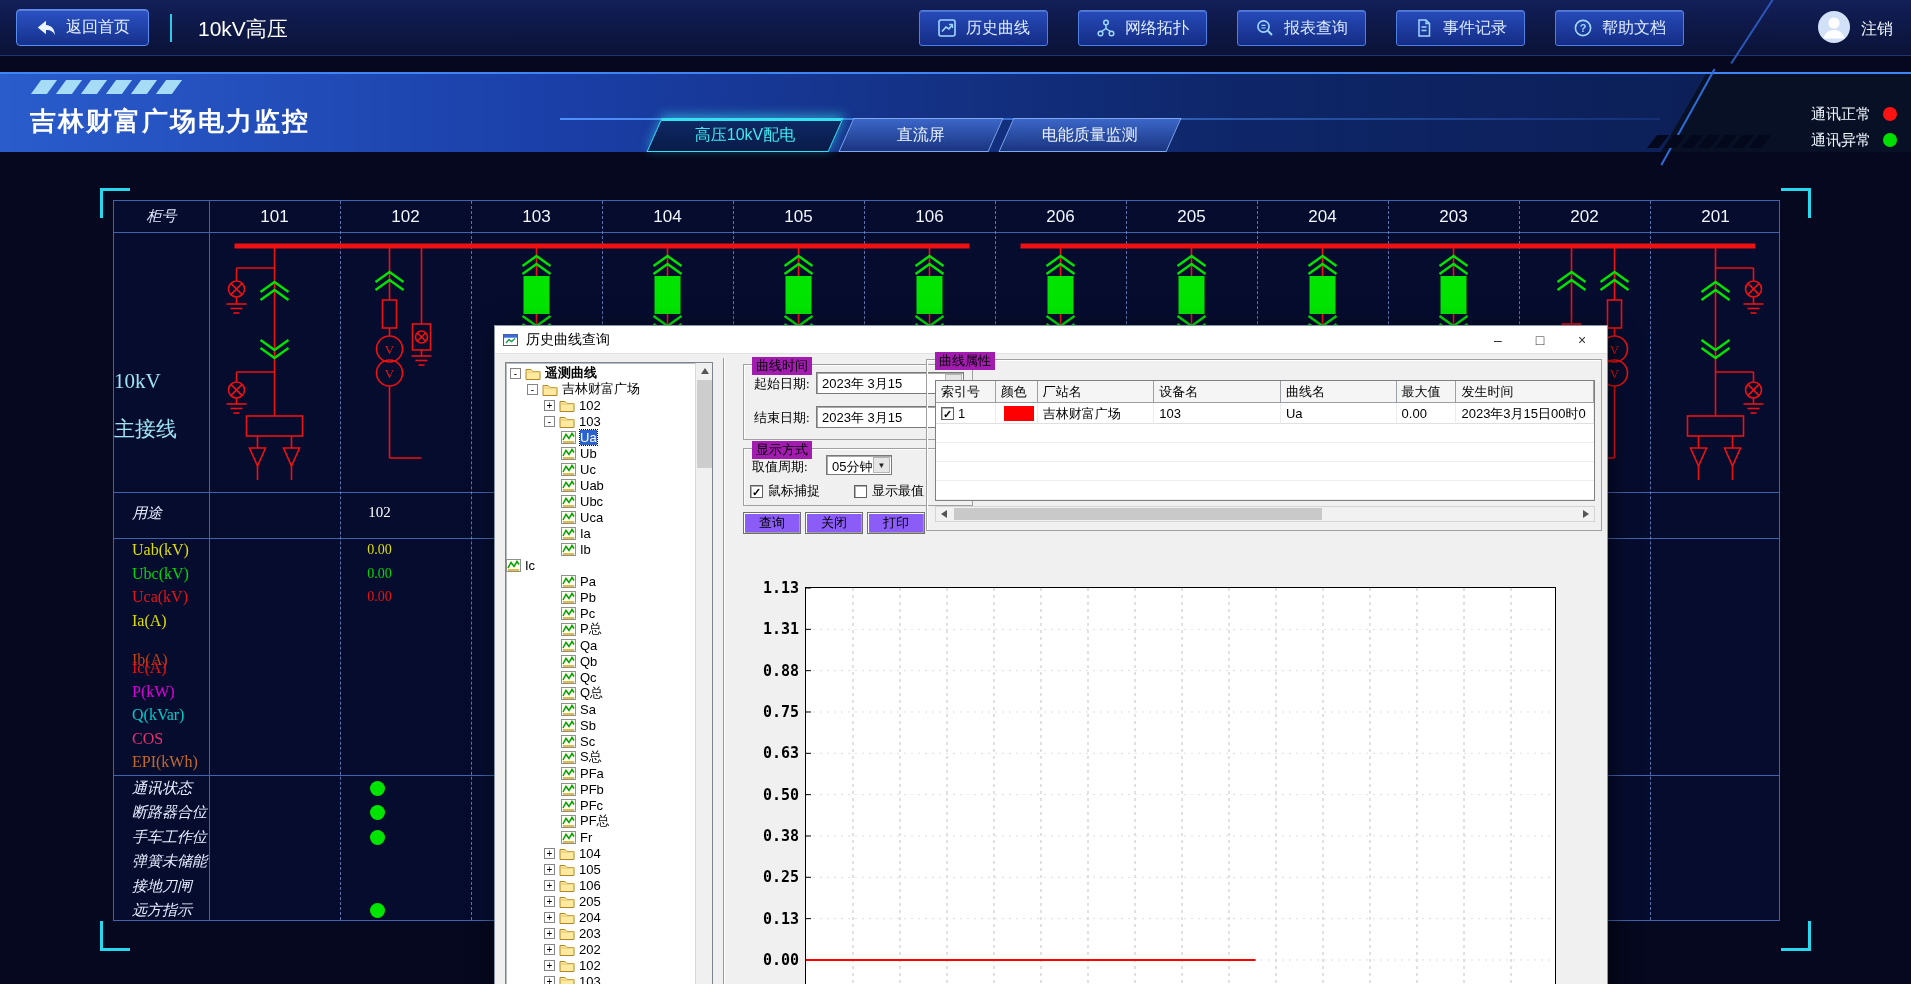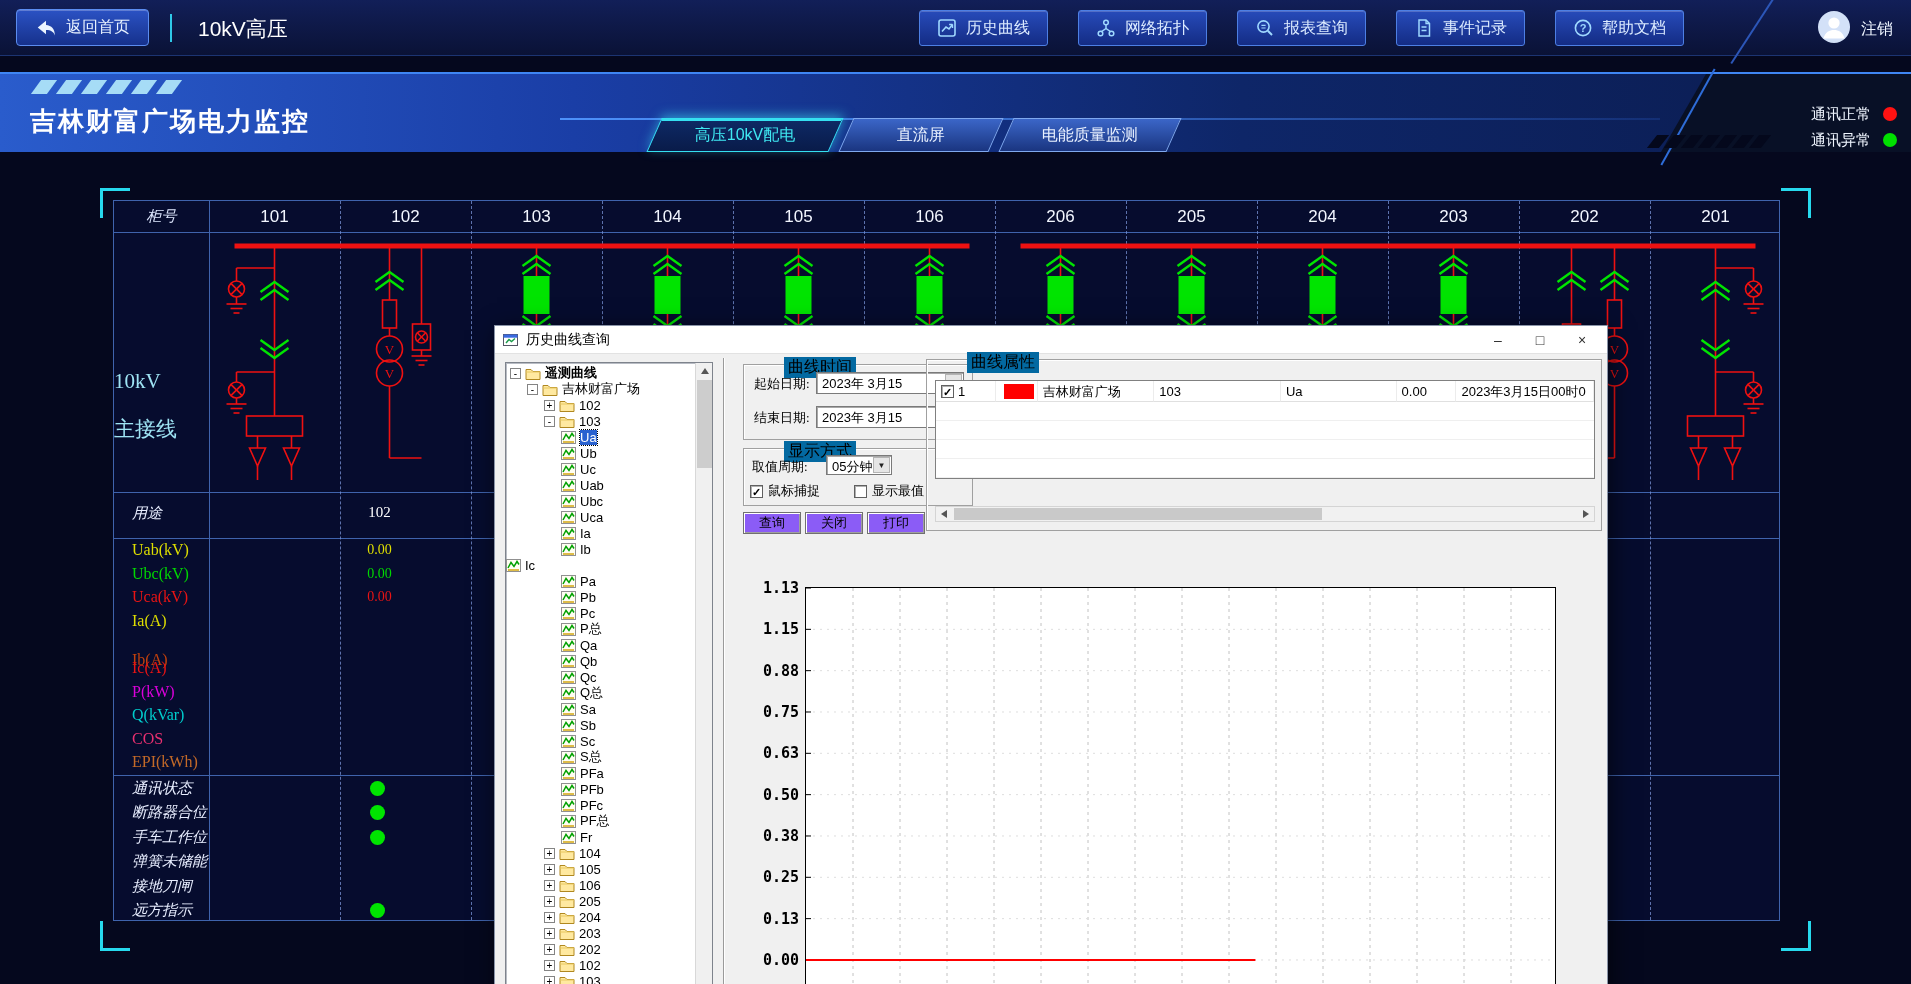--- a/index.html
+++ b/index.html
@@ -94,21 +94,21 @@
   .tlabel.sel { background:#2a62d0; color:#fff; outline:1px dotted #000; }
   .vscroll { position:absolute; right:0; top:0; width:17px; height:100%; background:#f0f0f0; border-left:1px solid #d8d8d8; }
   .vscroll .arr { width:17px; height:16px; background:#f0f0f0; display:flex; align-items:center; justify-content:center; }
   .tri-up { width:0; height:0; border-left:4px solid transparent; border-right:4px solid transparent; border-bottom:6px solid #555; }
   .tri-left { width:0; height:0; border-top:4px solid transparent; border-bottom:4px solid transparent; border-right:6px solid #555; }
   .tri-right { width:0; height:0; border-top:4px solid transparent; border-bottom:4px solid transparent; border-left:6px solid #555; }
   .vthumb { position:absolute; left:1px; top:17px; width:15px; height:88px; background:#cdcdcd; }
   .vdivider { position:absolute; left:228px; top:32px; height:644px; width:2px;
     border-left:1px solid #9a9a9a; border-right:1px solid #ffffff; }
   .groupbox { position:absolute; border:1px solid #a0a0a0; box-shadow:inset 1px 1px 0 #fff; }
-  .gb-label { position:absolute; top:-8px; left:8px; background:#0369a1; padding:0 4px; font-size:16px;margin-left:32px; }
+  .gb-label { position:absolute; top:-8px; left:8px; background:#a21caf; padding:0 4px; font-size:13px; }
   .fieldlabel { position:absolute; font-size:13px;font-family:Liberation Serif, serif; }
   .combo { position:absolute; background:#fff; border:1px solid #7a7a7a; box-shadow:inset 1px 1px 0 #a8a8a8;
     font-size:13px; cursor:pointer; }
   .combo .cval { position:absolute; left:5px; top:2px; }
   .combo .cbtn { position:absolute; right:1px; top:1px; bottom:1px; width:17px; background:#e6e6e6;
     border:1px solid #b4b4b4; display:flex; align-items:center; justify-content:center; font-size:8px; color:#222; }
   .cbrow { position:absolute; display:flex; align-items:center; gap:5px; font-size:13px; cursor:pointer; }
   .cbbox { width:13px; height:13px; background:#fff; border:1px solid #606060; box-shadow:inset 1px 1px 0 #b0b0b0;
     font-size:11px; line-height:12px; text-align:center; font-weight:bold; }
   .dlg-actions { position:absolute; left:248px; top:186px; display:flex; gap:4px; }
@@ -930,20 +930,29 @@
     <div class="dlg-actions">
       <button class="btn95">查询</button>
       <button class="btn95">关闭</button>
       <button class="btn95">打印</button>
     </div>
 
     <div class="groupbox" style="left:431px;top:33px;width:676px;height:172px;">
       <span class="gb-label">曲线属性</span>
       <div class="props-table" id="propsTable">
           <div class="pt-row">
+            <div class="pt-hcell" style="width: 60px;">索引号</div>
+            <div class="pt-hcell" style="width: 42px;">颜色</div>
+            <div class="pt-hcell" style="width: 117px;">厂站名</div>
+            <div class="pt-hcell" style="width: 127px;">设备名</div>
+            <div class="pt-hcell" style="width: 116px;">曲线名</div>
+            <div class="pt-hcell" style="width: 60px;">最大值</div>
+            <div class="pt-hcell" style="width: 138px;">发生时间</div>
+          </div>
+          <div class="pt-row">
             <div class="pt-cell" style="width: 60px;">
               <span class="cbbox">✓</span>
               <span>1</span>
             </div>
             <div class="pt-cell" style="width: 42px;">
               <span class="swatch" style="background: rgb(255, 0, 0);"></span>
             </div>
             <div class="pt-cell" style="width: 117px;">吉林财富广场</div>
             <div class="pt-cell" style="width: 127px;">103</div>
             <div class="pt-cell" style="width: 116px;">Ua</div>
@@ -961,21 +970,21 @@
           </div>
         <div class="hthumb"></div>
         <div class="hs-arr" style="right:0;">
             <span class="tri-right"></span>
           </div>
       </div>
     </div>
 
     <div id="chartTicks">
         <div class="ytick" style="left: 250px; top: 253px; width: 54px;">1.13</div>
-        <div class="ytick" style="left: 250px; top: 294.33px; width: 54px;">1.15</div>
+        <div class="ytick" style="left: 250px; top: 294.33px; width: 54px;">1.31</div>
         <div class="ytick" style="left: 250px; top: 335.66px; width: 54px;">0.88</div>
         <div class="ytick" style="left: 250px; top: 376.99px; width: 54px;">0.75</div>
         <div class="ytick" style="left: 250px; top: 418.32px; width: 54px;">0.63</div>
         <div class="ytick" style="left: 250px; top: 459.65px; width: 54px;">0.50</div>
         <div class="ytick" style="left: 250px; top: 500.98px; width: 54px;">0.38</div>
         <div class="ytick" style="left: 250px; top: 542.31px; width: 54px;">0.25</div>
         <div class="ytick" style="left: 250px; top: 583.64px; width: 54px;">0.13</div>
         <div class="ytick" style="left: 250px; top: 624.97px; width: 54px;">0.00</div>
       </div>
     <div class="chartbox">

